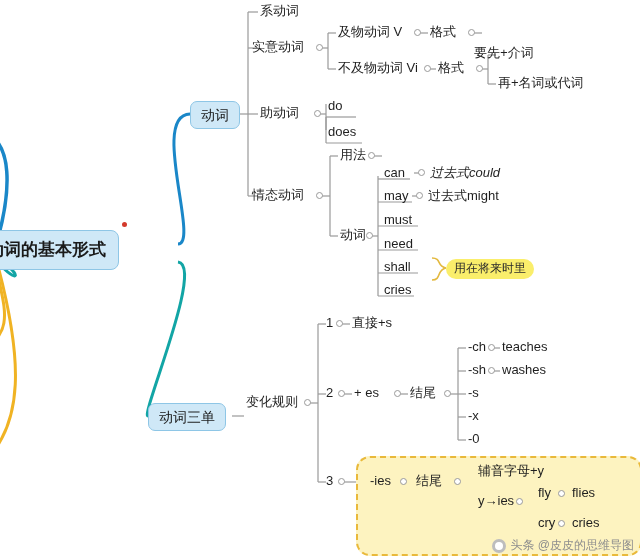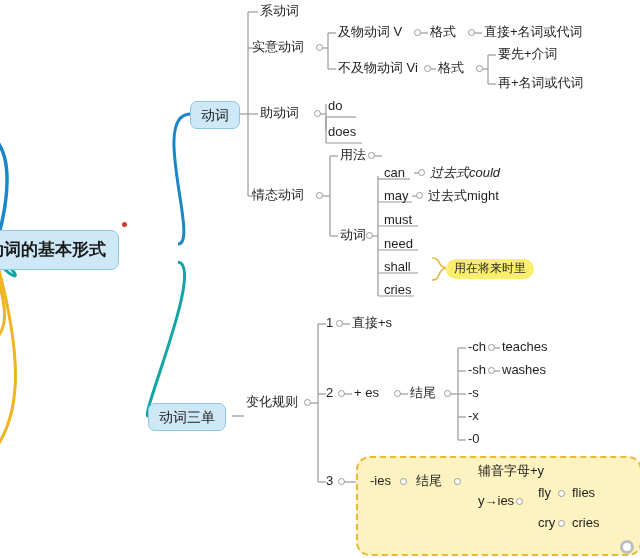--- a/index.html
+++ b/index.html
@@ -230,27 +230,26 @@
 
   <div class="node plain" style="left:260px; top:4px;">系动词</div>
 
   <div class="node plain" style="left:252px; top:40px;">实意动词</div>
   <div class="dot" style="left:316px; top:44px;"></div>
 
   <div class="node plain" style="left:338px; top:25px;">及物动词 V</div>
   <div class="dot" style="left:414px; top:29px;"></div>
   <div class="node plain" style="left:430px; top:25px;">格式</div>
   <div class="dot" style="left:468px; top:29px;"></div>
-  <div class="node plain" style="left:484px; top:25px;">直接+名词或代词</div>
 
   <div class="node plain" style="left:338px; top:61px;">不及物动词 Vi</div>
   <div class="dot" style="left:424px; top:65px;"></div>
   <div class="node plain" style="left:438px; top:61px;">格式</div>
   <div class="dot" style="left:476px; top:65px;"></div>
-  <div class="node plain" style="left:498px; top:47px;">要先+介词</div>
+  <div class="node plain" style="left:474px; top:47px;font-family:Liberation Mono, monospace;">要先+介词</div>
   <div class="node plain" style="left:498px; top:76px;">再+名词或代词</div>
 
   <div class="node plain" style="left:260px; top:106px;">助动词</div>
   <div class="dot" style="left:314px; top:110px;"></div>
   <div class="node plain" style="left:328px; top:99px;">do</div>
   <div class="node plain" style="left:328px; top:125px;">does</div>
 
   <div class="node plain" style="left:252px; top:188px;">情态动词</div>
   <div class="dot" style="left:316px; top:192px;"></div>
 
@@ -320,15 +319,16 @@
   <div class="node plain" style="left:538px; top:486px;">fly</div>
   <div class="dot" style="left:558px; top:490px;"></div>
   <div class="node plain" style="left:572px; top:486px;">flies</div>
 
   <div class="node plain" style="left:538px; top:516px;text-align:center;">cry</div>
   <div class="dot" style="left:558px; top:520px;"></div>
   <div class="node plain" style="left:572px; top:516px;">cries</div>
 
   <div class="watermark">
     <span class="wm-logo"></span>
+    <span>头条 @皮皮的思维导图</span>
   </div>
 
 </div>
 
 </body></html>

